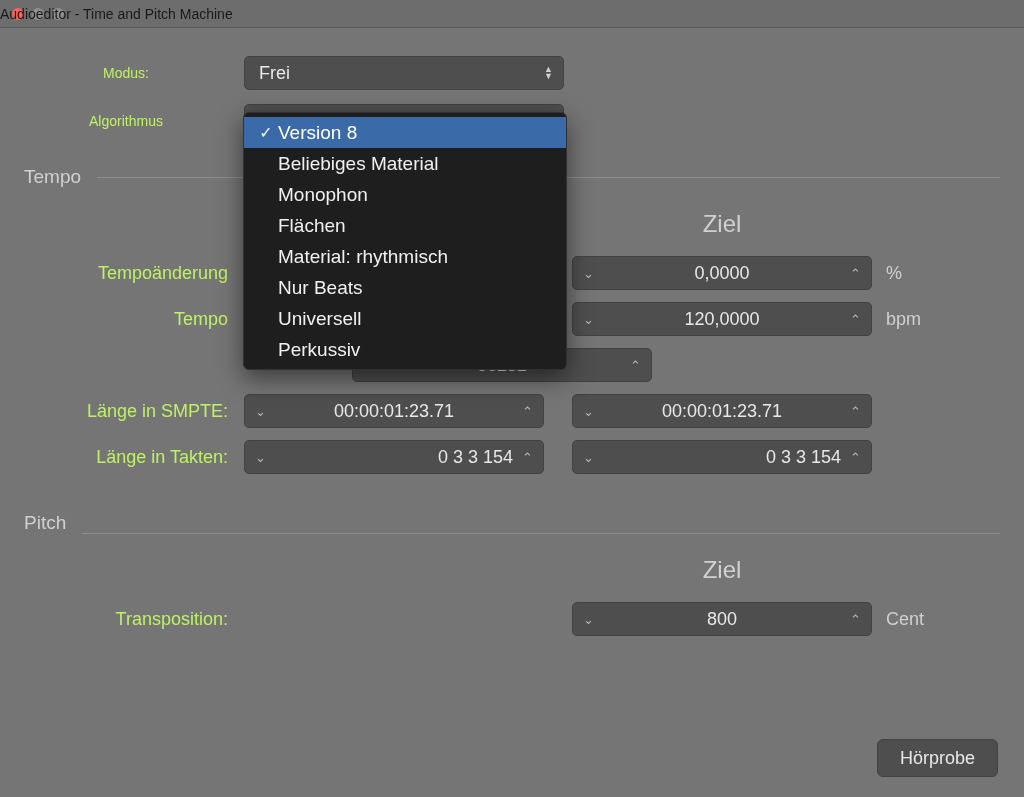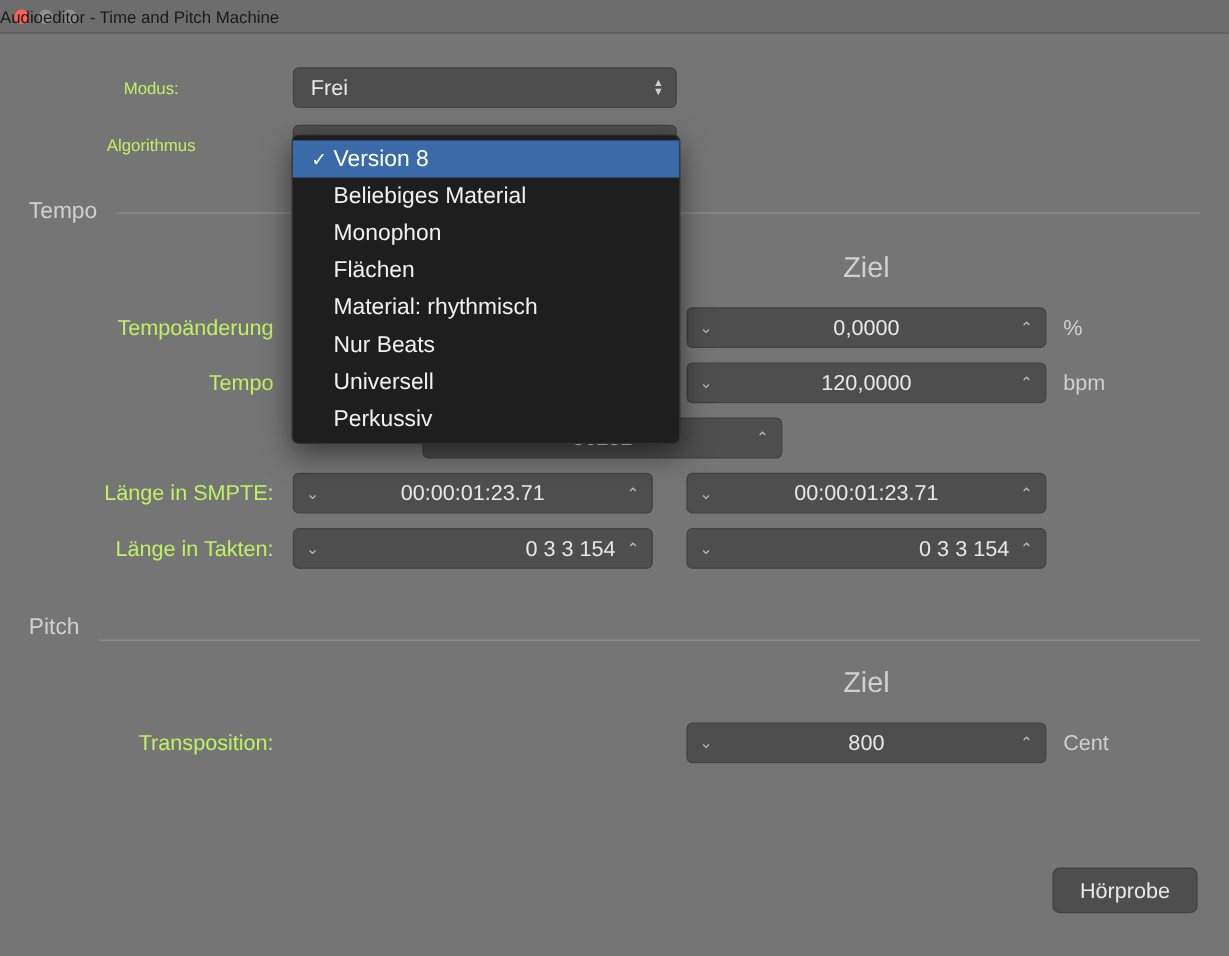--- a/index.html
+++ b/index.html
@@ -185,21 +185,21 @@
     width: 24px;
     text-align: center;
     font-size: 16px;
   }
   .popup-item.selected {
     background: #3a6aa8;
     color: #ffffff;
   }
   .footer-buttons {
     position: absolute;
-    bottom: 36px;
+    bottom: 20px;
     right: 26px;
     display: flex;
     gap: 26px;
     border-radius: 17px;
   }
   .btn {
     background: #4e4e4e;
     border: 1px solid #424242;
     border-radius: 6px;
     height: 38px;

